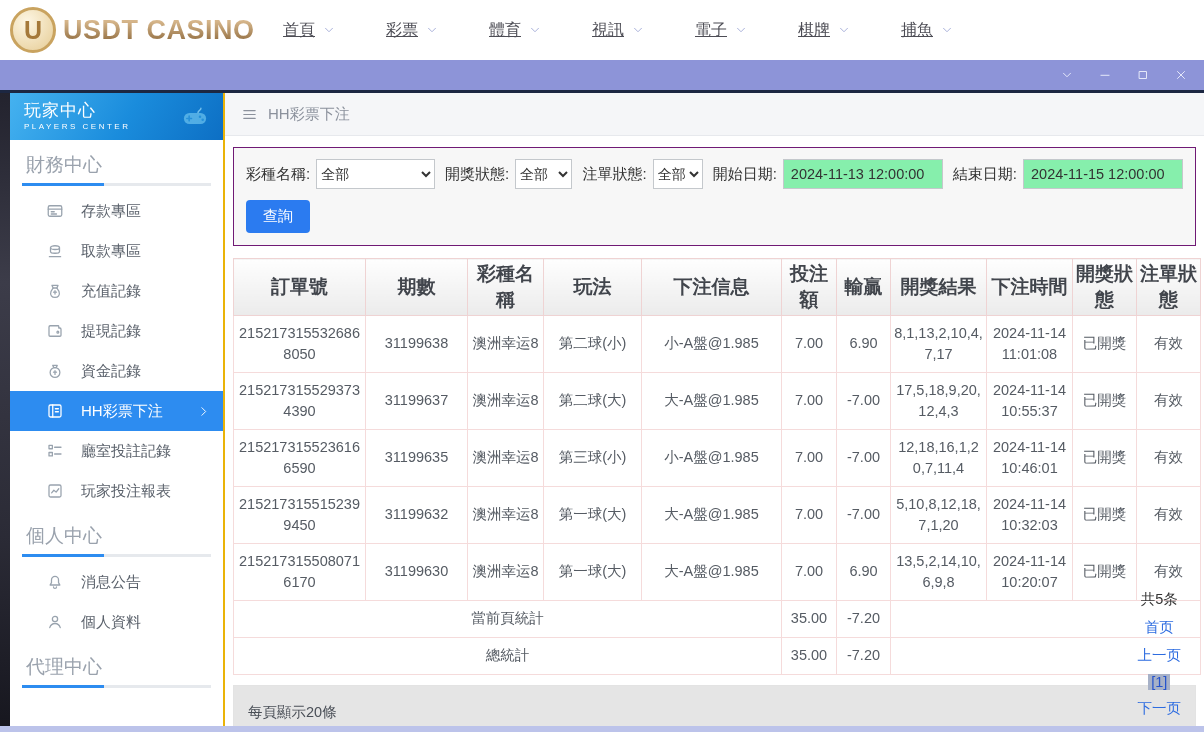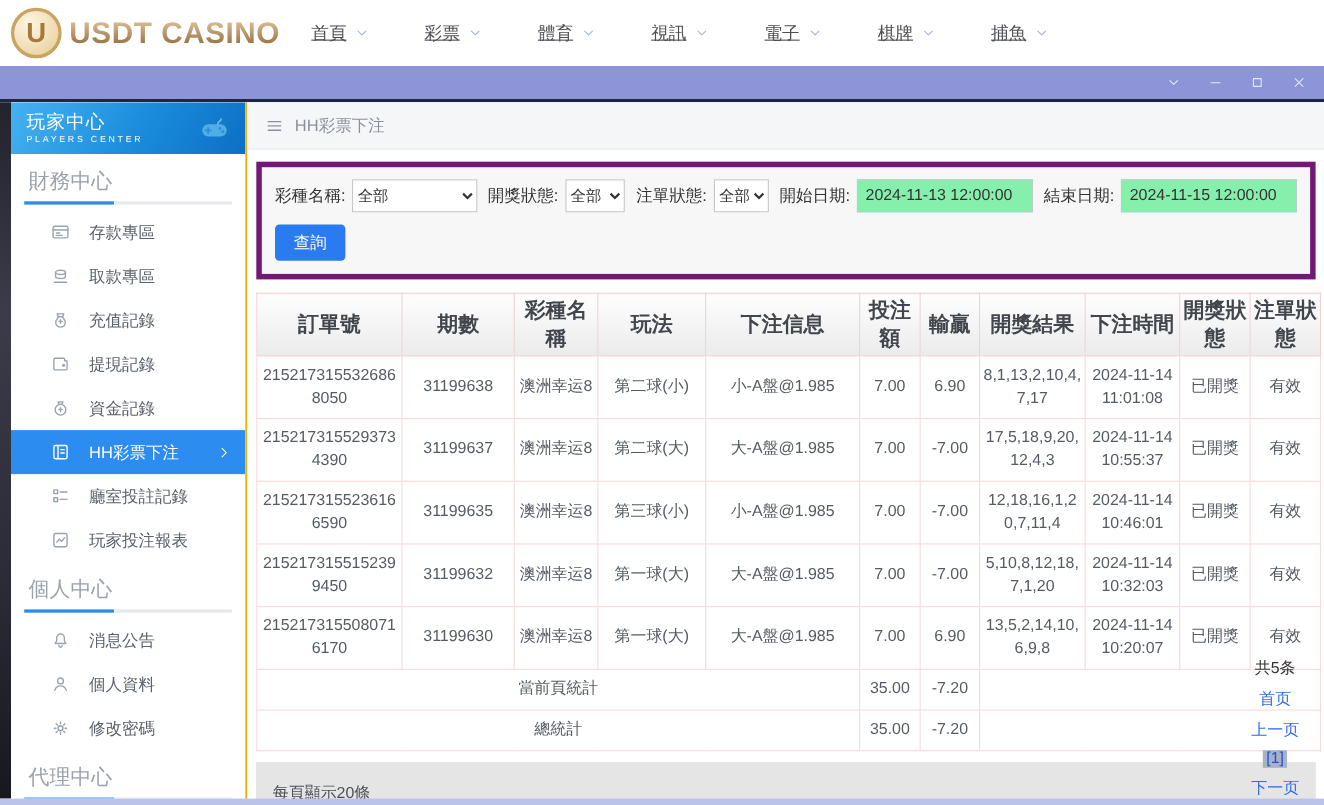--- a/index.html
+++ b/index.html
@@ -56,21 +56,21 @@
   .mi-icon { width:18px; height:18px; color:#99a3ae; display:inline-flex; flex:0 0 auto; }
   .menu-item.selected { background:#2d8cf0; color:#fff; }
   .menu-item.selected .mi-icon { color:#fff; }
   .mi-chev { position:absolute; right:13px; width:13px; height:13px; color:#fff; display:inline-flex; }
 
   
   .main { flex:1 1 auto; min-width:0; background:#fff; display:flex; flex-direction:column; }
   .breadcrumb { height:43px; flex:0 0 auto; background:#f5f6f8; border-bottom:1px solid #e7e9ed; display:flex; align-items:center; gap:10px; padding-left:16px; color:#8b919c; font-size:15px; }
   .bc-icon { width:17px; height:17px; display:inline-flex; cursor:pointer; }
 
-  .filter-panel { margin:11px 8px 0; flex:0 0 auto; border:5px solid #701a75; background:#f7f7f7; padding:11px 12px 12px; }
+  .filter-panel { margin:11px 8px 0; flex:0 0 auto; border:1px solid #701a75; background:#f7f7f7; padding:11px 12px 12px; }
   .filter-row { display:flex; align-items:center; font-size:15px; color:#333; white-space:nowrap; }
   .filter-row label { margin:0 6px 0 10px; }
   .filter-row label:first-child { margin-left:0; }
   .sel { height:30px; border:1px solid #c4c8cc; background:#fff; font-size:14px; color:#333; font-family:inherit; }
   .sel-lg { width:158px; } .sel-md { width:76px; } .sel-sm { width:54px; }
   .date-input { height:30px; width:160px; border:1px solid #c4c8cc; background:#86efac; font-size:14.5px; color:#333; padding:0 7px; font-family:inherit; }
   .query-btn { margin-top:11px; background:#2b7bf0; color:#fff; border:none; border-radius:4px; padding:7px 17px; font-size:15px; font-family:inherit; cursor:pointer; }
 
   .table-wrap { margin:12px 8px 0; flex:0 0 auto; }
   table { width:100%; border-collapse:collapse; table-layout:fixed; }
@@ -294,29 +294,20 @@
             <span class="mi-label">消息公告</span>
           </div>
           <div class="menu-item">
             <span class="mi-icon">
               <svg viewBox="0 0 24 24">
                 <circle cx="12" cy="8" r="3.5"></circle>
                 <path d="M5 19.5c1.2-3.8 4-5.5 7-5.5s5.8 1.7 7 5.5"></path>
               </svg>
             </span>
             <span class="mi-label">個人資料</span>
-          </div>
-          <div class="menu-item">
-            <span class="mi-icon">
-              <svg viewBox="0 0 24 24">
-                <circle cx="12" cy="12" r="3"></circle>
-                <path d="M12 4.5v2M12 17.5v2M4.5 12h2M17.5 12h2M6.7 6.7l1.4 1.4M15.9 15.9l1.4 1.4M17.3 6.7l-1.4 1.4M8.1 15.9l-1.4 1.4"></path>
-              </svg>
-            </span>
-            <span class="mi-label">修改密碼</span>
           </div>
           <div class="section-title">代理中心</div>
           <div class="section-underline"></div>
         </div>
     </aside>
 
     <main class="main">
 
       <div class="breadcrumb">
         <span class="bc-icon">

